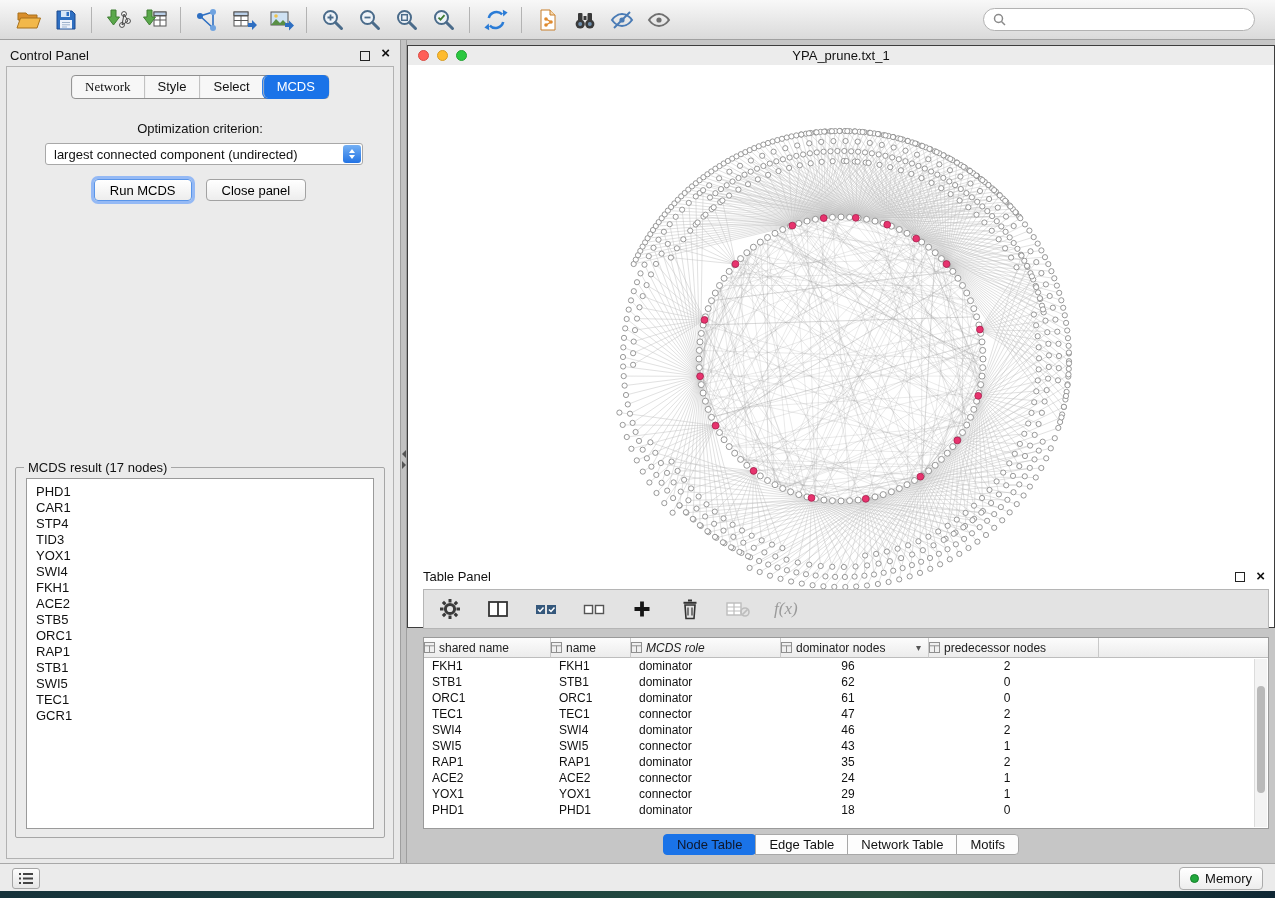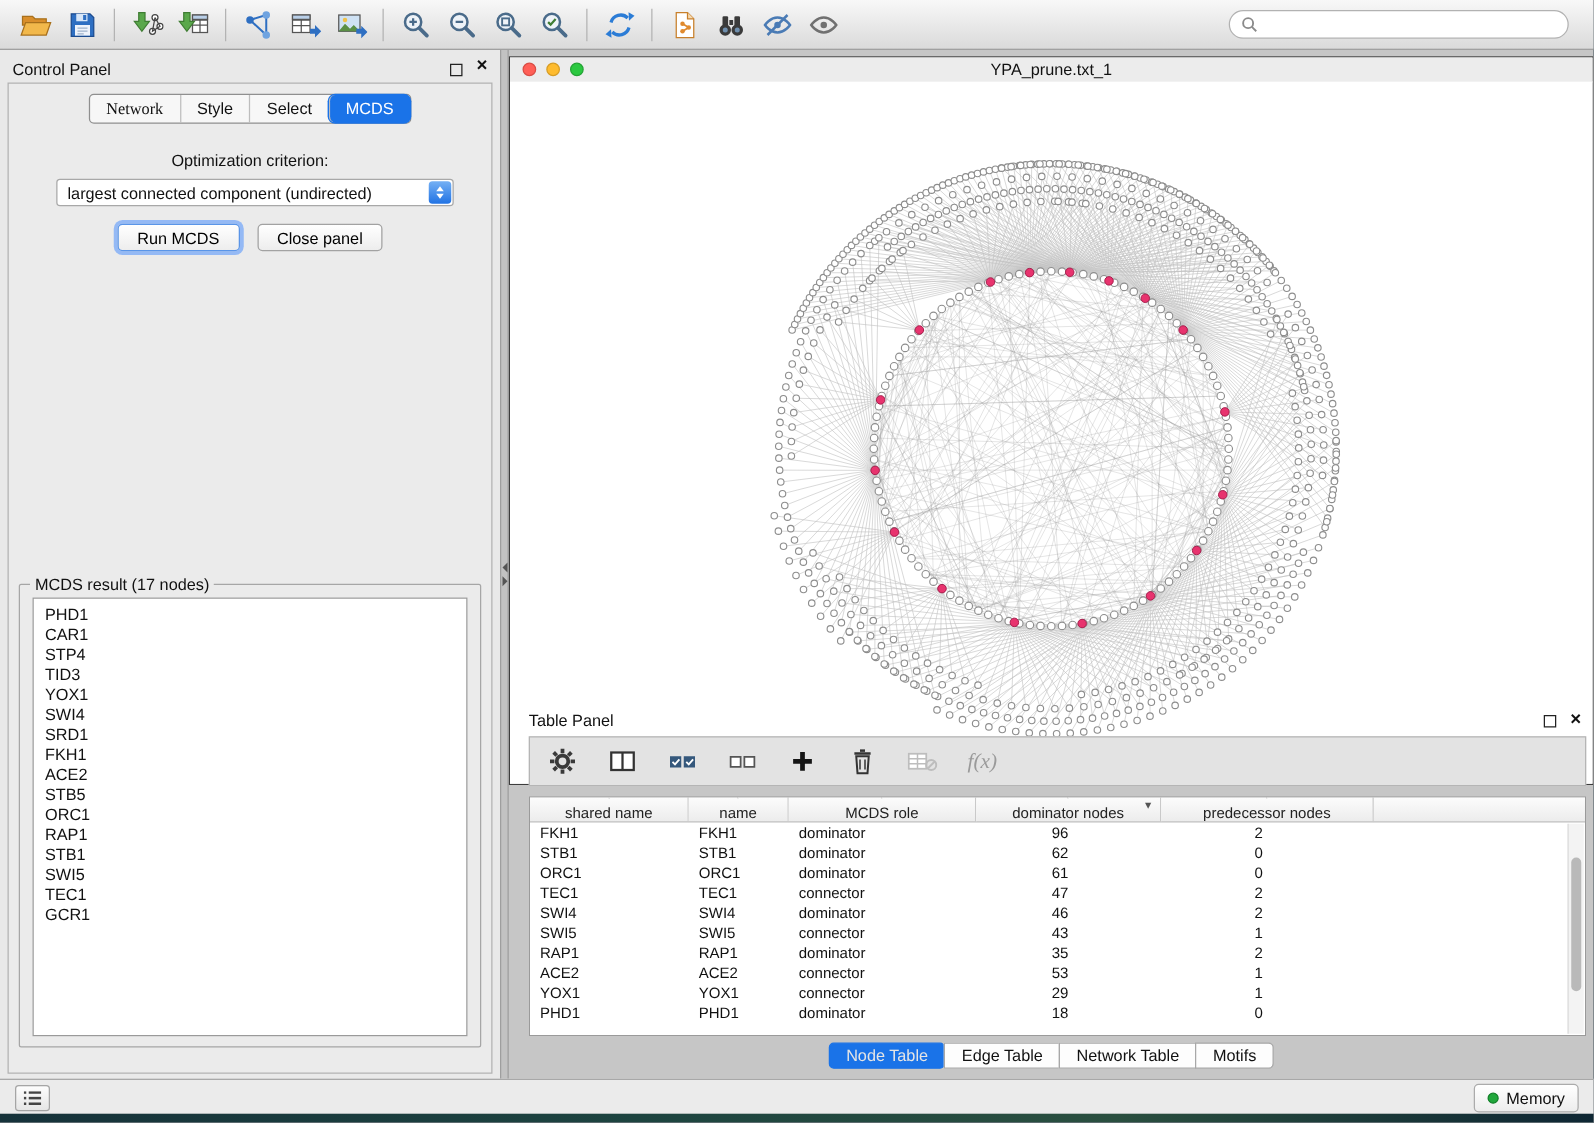--- a/index.html
+++ b/index.html
@@ -61,33 +61,33 @@
   
   .table-panel{position:absolute;top:527px;left:0;right:0;bottom:0;}
   .tp-title{position:absolute;top:2px;left:16px;font-size:13px;}
   .tp-float{position:absolute;top:5px;right:30px;width:8px;height:8px;border:1.5px solid #222;}
   .tp-close{position:absolute;top:0;right:10px;font-size:15px;font-weight:bold;}
   .tp-toolbar{position:absolute;top:22px;left:16px;right:6px;height:40px;background:#e3e3e3;border:1px solid #b5b5b5;box-sizing:border-box;display:flex;align-items:center;gap:24px;padding-left:14px;}
   .tp-ic{display:flex;align-items:center;justify-content:center;width:24px;height:24px;}
   .fx{font-family:"Liberation Serif",serif;font-style:italic;color:#9a9a9a;font-size:17px;}
   .tp-table{position:absolute;top:70px;left:16px;right:6px;bottom:34px;background:#fff;border:1px solid #9a9a9a;box-sizing:border-box;overflow:hidden;}
   .th-row{display:flex;height:20px;}
-  .th-cell{display:flex;align-items:center;justify-content:flex-start;gap:4px;border-right:1px solid #c9c9c9;border-bottom:1px solid #bdbdbd;box-sizing:border-box;font-size:12px;color:#222;background:linear-gradient(#fcfcfc,#ececec);position:relative;flex-shrink:0;flex-direction:column;}
+  .th-cell{display:flex;align-items:center;justify-content:flex-start;gap:4px;border-right:1px solid #c9c9c9;border-bottom:1px solid #bdbdbd;box-sizing:border-box;font-size:12px;color:#222;background:linear-gradient(#fcfcfc,#ececec);position:relative;flex-shrink:0;}
   .th-fill{flex:1;background:linear-gradient(#fcfcfc,#ececec);border-bottom:1px solid #bdbdbd;}
   .chev{position:absolute;right:7px;color:#555;font-size:10px;}
   .tr{display:flex;height:16px;line-height:16px;font-size:12px;}
   .td{box-sizing:border-box;padding-left:8px;overflow:hidden;white-space:nowrap;flex-shrink:0;}
   .td.num{text-align:center;padding-right:14px;padding-left:0;}
   .tp-scroll{position:absolute;top:21px;right:1px;bottom:1px;width:12px;background:#f3f3f3;border-left:1px solid #dcdcdc;}
   .tp-thumb{position:absolute;top:16%;left:1.5px;width:8px;height:64%;background:#b9b9b9;border-radius:5px;}
   .tp-tabs{position:absolute;bottom:8px;left:0;right:0;display:flex;justify-content:center;}
   .bt-tab{padding:2px 13px;font-size:13px;background:#fdfdfd;border:1px solid #a8a8a8;margin-left:-1px;white-space:nowrap;}
   .bt-tab:first-child{margin-left:0;border-top-left-radius:4px;border-bottom-left-radius:4px;}
   .bt-tab:last-child{border-top-right-radius:4px;border-bottom-right-radius:4px;}
-  .bt-tab.active{background:#1a73e8;color:#e5e5e5;border-color:#1a73e8;border-radius:4px;}
+  .bt-tab.active{background:#1a73e8;color:#0f172a;border-color:#1a73e8;border-radius:4px;}
 
   
   .status-bar{position:absolute;top:863px;left:0;right:0;height:28px;background:#ebebeb;border-top:1px solid #a8a8a8;box-sizing:border-box;}
   .sb-left{position:absolute;left:12px;top:4px;width:26px;height:19px;border:1px solid #a5a5a5;border-radius:3px;background:linear-gradient(#fdfdfd,#e6e6e6);display:flex;align-items:center;justify-content:center;}
   .memory-btn{position:absolute;right:12px;top:3px;height:21px;border:1px solid #ababab;border-radius:4px;background:linear-gradient(#ffffff,#ededed);display:flex;align-items:center;gap:6px;padding:0 10px;font-size:13px;}
   .mem-dot{width:9px;height:9px;border-radius:50%;background:#21a73c;border:1px solid #13802a;box-sizing:border-box;}
 
   .desktop{position:absolute;top:891px;left:0;right:0;height:7px;background:linear-gradient(100deg,#16323a,#1d4440 40%,#2a4f3f 70%,#0e2633);}
 </style>
 </head>
@@ -263,21 +263,20 @@
         </div>
         <div class="cp-group">
           <span class="cp-group-title">MCDS result (17 nodes)</span>
           <div class="cp-list">
               <div>PHD1</div>
               <div>CAR1</div>
               <div>STP4</div>
               <div>TID3</div>
               <div>YOX1</div>
               <div>SWI4</div>
-              <div>SRD1</div>
               <div>FKH1</div>
               <div>ACE2</div>
               <div>STB5</div>
               <div>ORC1</div>
               <div>RAP1</div>
               <div>STB1</div>
               <div>SWI5</div>
               <div>TEC1</div>
               <div>GCR1</div>
             </div>
@@ -1907,21 +1906,21 @@
                 <span>shared name</span>
               </div>
               <div class="th-cell" style="width: 80px;">
                 <svg width="11" height="11" viewBox="0 0 11 11">
                   <rect x="0.5" y="0.5" width="10" height="10" fill="#f0f0f0" stroke="#909090"></rect>
                   <line x1="0.5" y1="3.8" x2="10.5" y2="3.8" stroke="#909090"></line>
                   <line x1="5.5" y1="3.8" x2="5.5" y2="10.5" stroke="#909090"></line>
                 </svg>
                 <span>name</span>
               </div>
-              <div class="th-cell" style="width: 150px;">
+              <div class="th-cell" style="width: 150px; font-style: italic;">
                 <svg width="11" height="11" viewBox="0 0 11 11">
                   <rect x="0.5" y="0.5" width="10" height="10" fill="#f0f0f0" stroke="#909090"></rect>
                   <line x1="0.5" y1="3.8" x2="10.5" y2="3.8" stroke="#909090"></line>
                   <line x1="5.5" y1="3.8" x2="5.5" y2="10.5" stroke="#909090"></line>
                 </svg>
                 <span>MCDS role</span>
               </div>
               <div class="th-cell" style="width: 148px;">
                 <svg width="11" height="11" viewBox="0 0 11 11">
                   <rect x="0.5" y="0.5" width="10" height="10" fill="#f0f0f0" stroke="#909090"></rect>
@@ -1988,21 +1987,21 @@
                 <div class="td" style="width: 127px;">RAP1</div>
                 <div class="td" style="width: 80px;">RAP1</div>
                 <div class="td" style="width: 150px;">dominator</div>
                 <div class="td num" style="width: 148px;">35</div>
                 <div class="td num" style="width: 170px;">2</div>
               </div>
               <div class="tr">
                 <div class="td" style="width: 127px;">ACE2</div>
                 <div class="td" style="width: 80px;">ACE2</div>
                 <div class="td" style="width: 150px;">connector</div>
-                <div class="td num" style="width: 148px;">53</div>
+                <div class="td num" style="width: 148px;">24</div>
                 <div class="td num" style="width: 170px;">1</div>
               </div>
               <div class="tr">
                 <div class="td" style="width: 127px;">YOX1</div>
                 <div class="td" style="width: 80px;">YOX1</div>
                 <div class="td" style="width: 150px;">connector</div>
                 <div class="td num" style="width: 148px;">29</div>
                 <div class="td num" style="width: 170px;">1</div>
               </div>
               <div class="tr">

